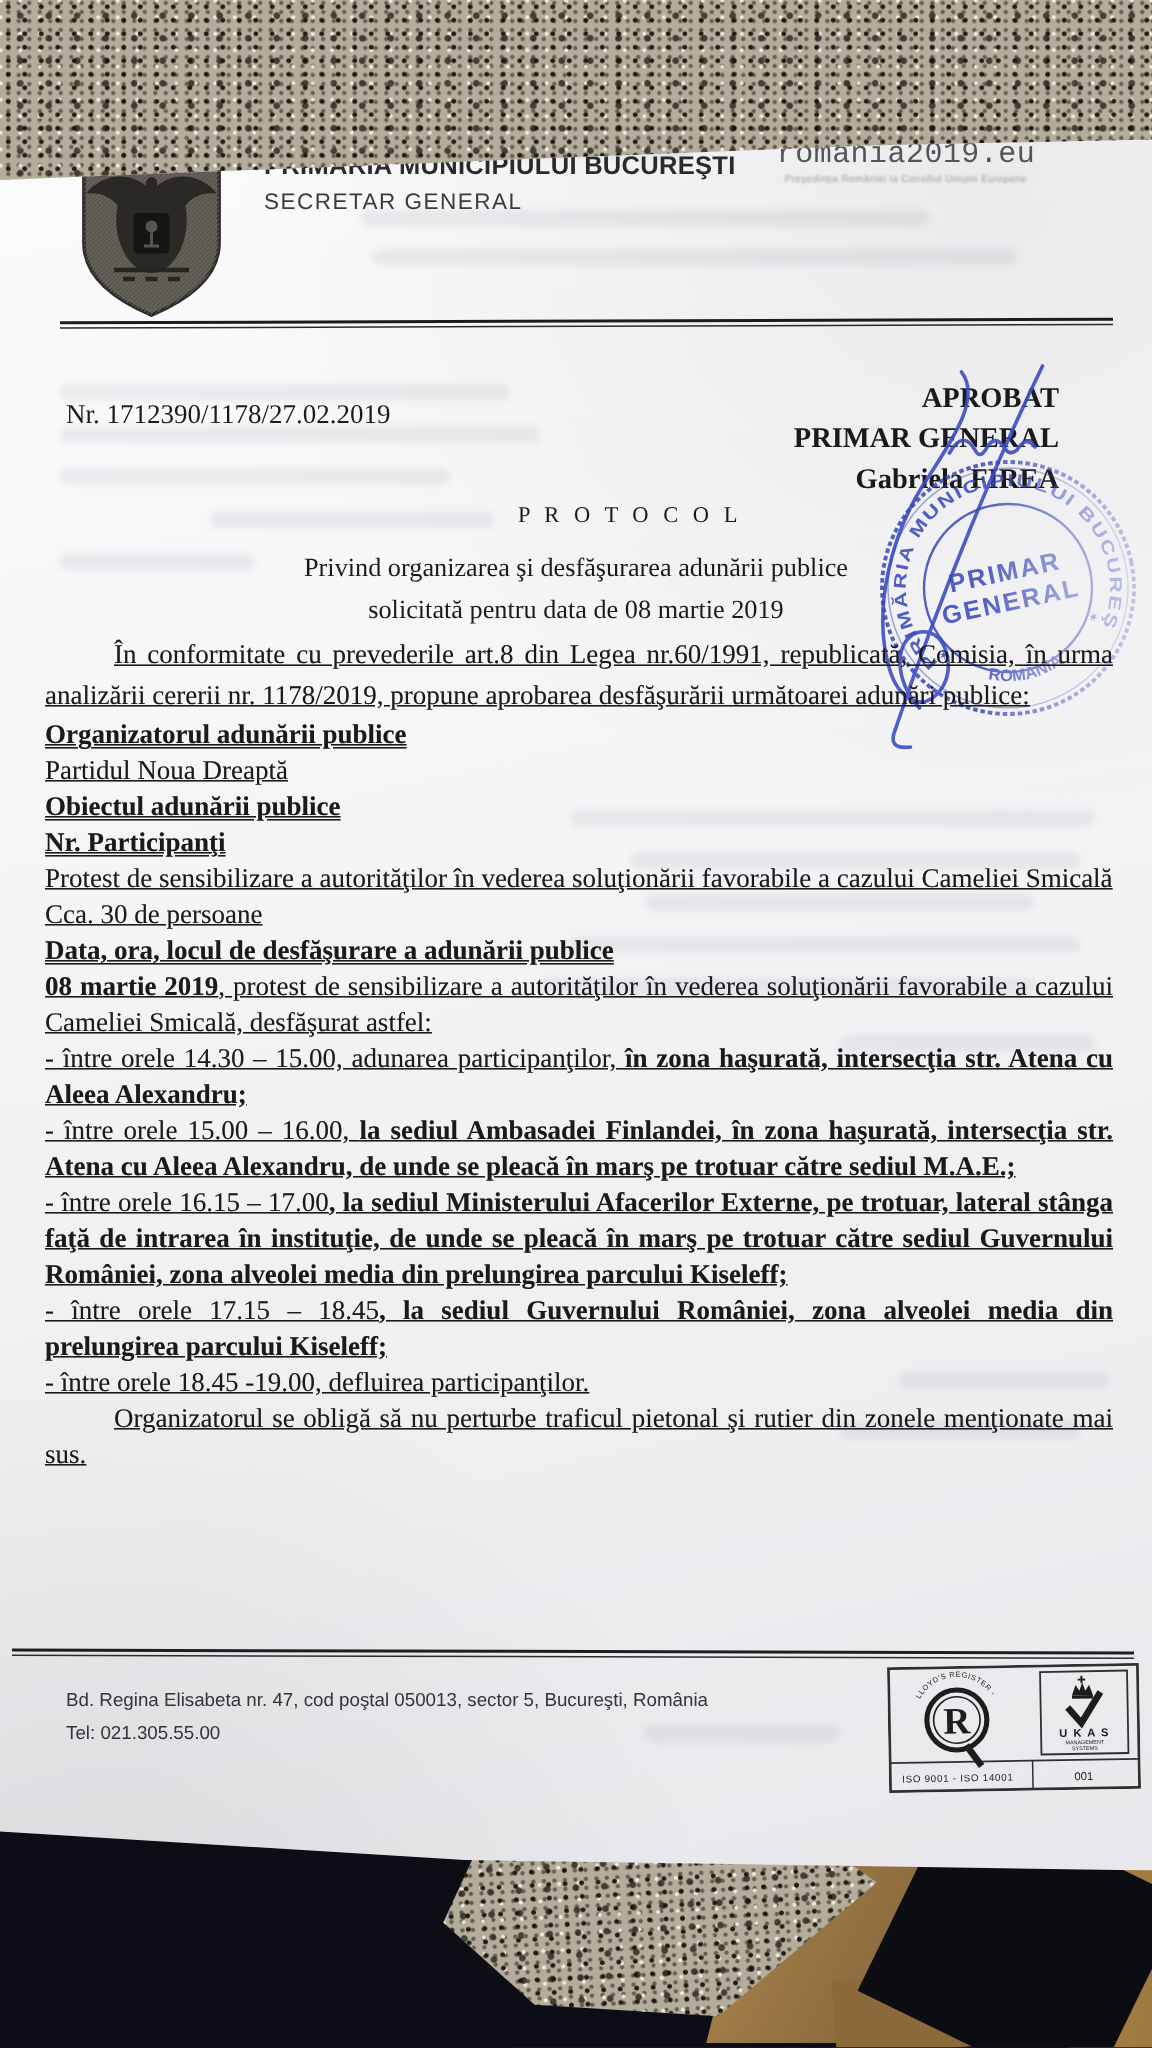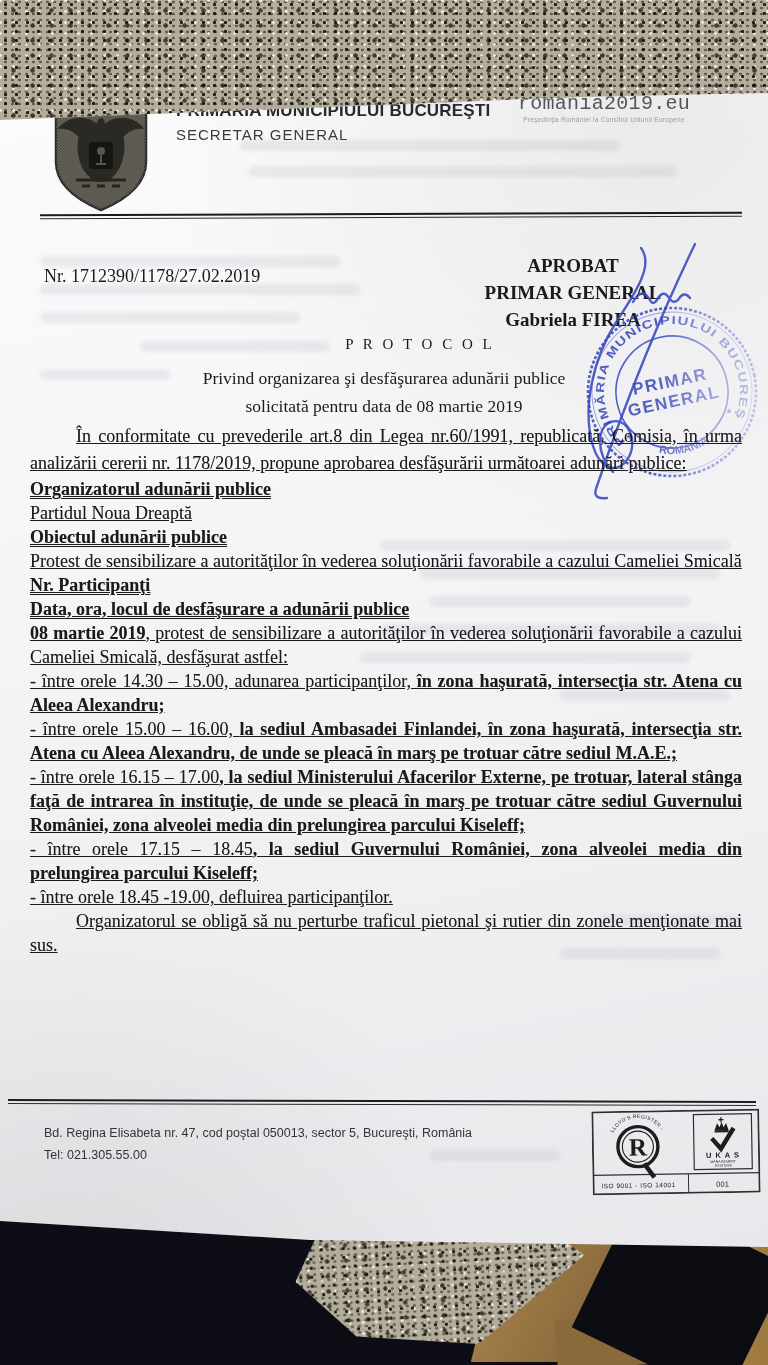--- a/index.html
+++ b/index.html
@@ -55,21 +55,21 @@
   .org-name{font-size:17px;font-weight:700;color:#2a2a2c;letter-spacing:.2px;}
   .org-dept{font-size:15px;color:#3a3a3d;letter-spacing:1px;margin-top:5px;}
   .ro2019{position:absolute;left:498px;top:58px;width:212px;text-align:center;font-family:"Liberation Sans",sans-serif;}
   .ro2019 svg{display:block;margin:0 auto;}
   .ro2019-text{font-size:20px;color:#54545a;letter-spacing:.3px;filter:blur(.3px);margin-top:-2px;font-family:Liberation Mono, monospace;}
   .ro2019-tag{font-size:6.5px;color:#9a9aa0;filter:blur(.55px);margin-top:1px;letter-spacing:.3px;}
   .hrule{position:absolute;left:40px;top:213px;width:702px;height:5px;
     border-top:2px solid #1c1c1e;border-bottom:1px solid #2a2a2c;transform:rotate(-.2deg);}
   .refnr{position:absolute;left:44px;top:222px;font-size:18px;margin-top:44px;}
   
-  .approval{position:absolute;left:440px;top:252px;width:266px;text-align:center;
+  .approval{position:absolute;left:440px;top:252px;width:266px;text-align:right;
     font-weight:700;font-size:19px;line-height:27px;}
   .doc-title{position:absolute;left:90px;top:336px;width:660px;text-align:center;
     font-size:15px;letter-spacing:3px;}
   .doc-sub{position:absolute;left:28px;top:364px;width:712px;text-align:center;font-size:17.5px;line-height:28px;}
   
   .signature{position:absolute;left:545px;top:236px;width:170px;height:270px;opacity:.9;}
   .stamp{position:absolute;left:582px;top:302px;width:180px;height:180px;transform:rotate(-12deg);opacity:.92;
     -webkit-mask-image:linear-gradient(105deg,rgba(0,0,0,.95) 42%,rgba(0,0,0,.5) 68%,rgba(0,0,0,.28) 90%);
     mask-image:linear-gradient(105deg,rgba(0,0,0,.95) 42%,rgba(0,0,0,.5) 68%,rgba(0,0,0,.28) 90%);}
   
@@ -219,22 +219,23 @@
         <text x="35" y="128" font-size="9">✶</text>
         <text x="138" y="124" font-size="9">✶</text>
       </g>
     </svg>
 
     <div class="doc-body">
         <p class="para justify indent loose"><span>În conformitate cu prevederile art.8 din Legea nr.60/1991, republicată, Comisia, în urma analizării cererii nr. 1178/2019, propune aprobarea desfăşurării următoarei adunări publice:</span></p>
         <p class="para"><span class="b u">Organizatorul adunării publice</span></p>
         <p class="para"><span>Partidul Noua Dreaptă</span></p>
         <p class="para"><span class="b u">Obiectul adunării publice</span></p>
+        <p class="para"><span class="b u">Nr. Participanţi</span></p>
         <p class="para"><span>Protest de sensibilizare a autorităţilor în vederea soluţionării favorabile a cazului Cameliei Smicală</span></p>
-        <p class="para"><span class="b u">Nr. Participanţi</span></p>
+        <p class="para"><span>Cca. 30 de persoane</span></p>
         <p class="para"><span class="b u">Data, ora, locul de desfăşurare a adunării publice</span></p>
         <p class="para justify"><span class="b">08 martie 2019</span><span>, protest de sensibilizare a autorităţilor în vederea soluţionării favorabile a cazului Cameliei Smicală, desfăşurat astfel:</span></p>
         <p class="para justify"><span>- între orele 14.30 – 15.00, adunarea participanţilor, </span><span class="b">în zona haşurată, intersecţia str. Atena cu Aleea Alexandru;</span></p>
         <p class="para justify"><span>- între orele 15.00 – 16.00, </span><span class="b">la sediul Ambasadei Finlandei, în zona haşurată, intersecţia str. Atena cu Aleea Alexandru, de unde se pleacă în marş  pe trotuar către sediul M.A.E.;</span></p>
         <p class="para justify"><span>- între orele 16.15 – 17.00</span><span class="b">, la sediul Ministerului Afacerilor Externe, pe trotuar, lateral stânga faţă de intrarea în instituţie, de unde se pleacă în marş pe trotuar către sediul Guvernului României, zona alveolei media din prelungirea parcului Kiseleff;</span></p>
         <p class="para justify"><span>- între orele 17.15 – 18.45</span><span class="b">, la sediul Guvernului României, zona alveolei media din prelungirea parcului Kiseleff;</span></p>
         <p class="para"><span>- între orele 18.45 -19.00, defluirea participanţilor.</span></p>
         <p class="para justify indent"><span>Organizatorul se obligă să nu perturbe traficul pietonal şi rutier din zonele menţionate mai sus.</span></p>
       </div>
 

